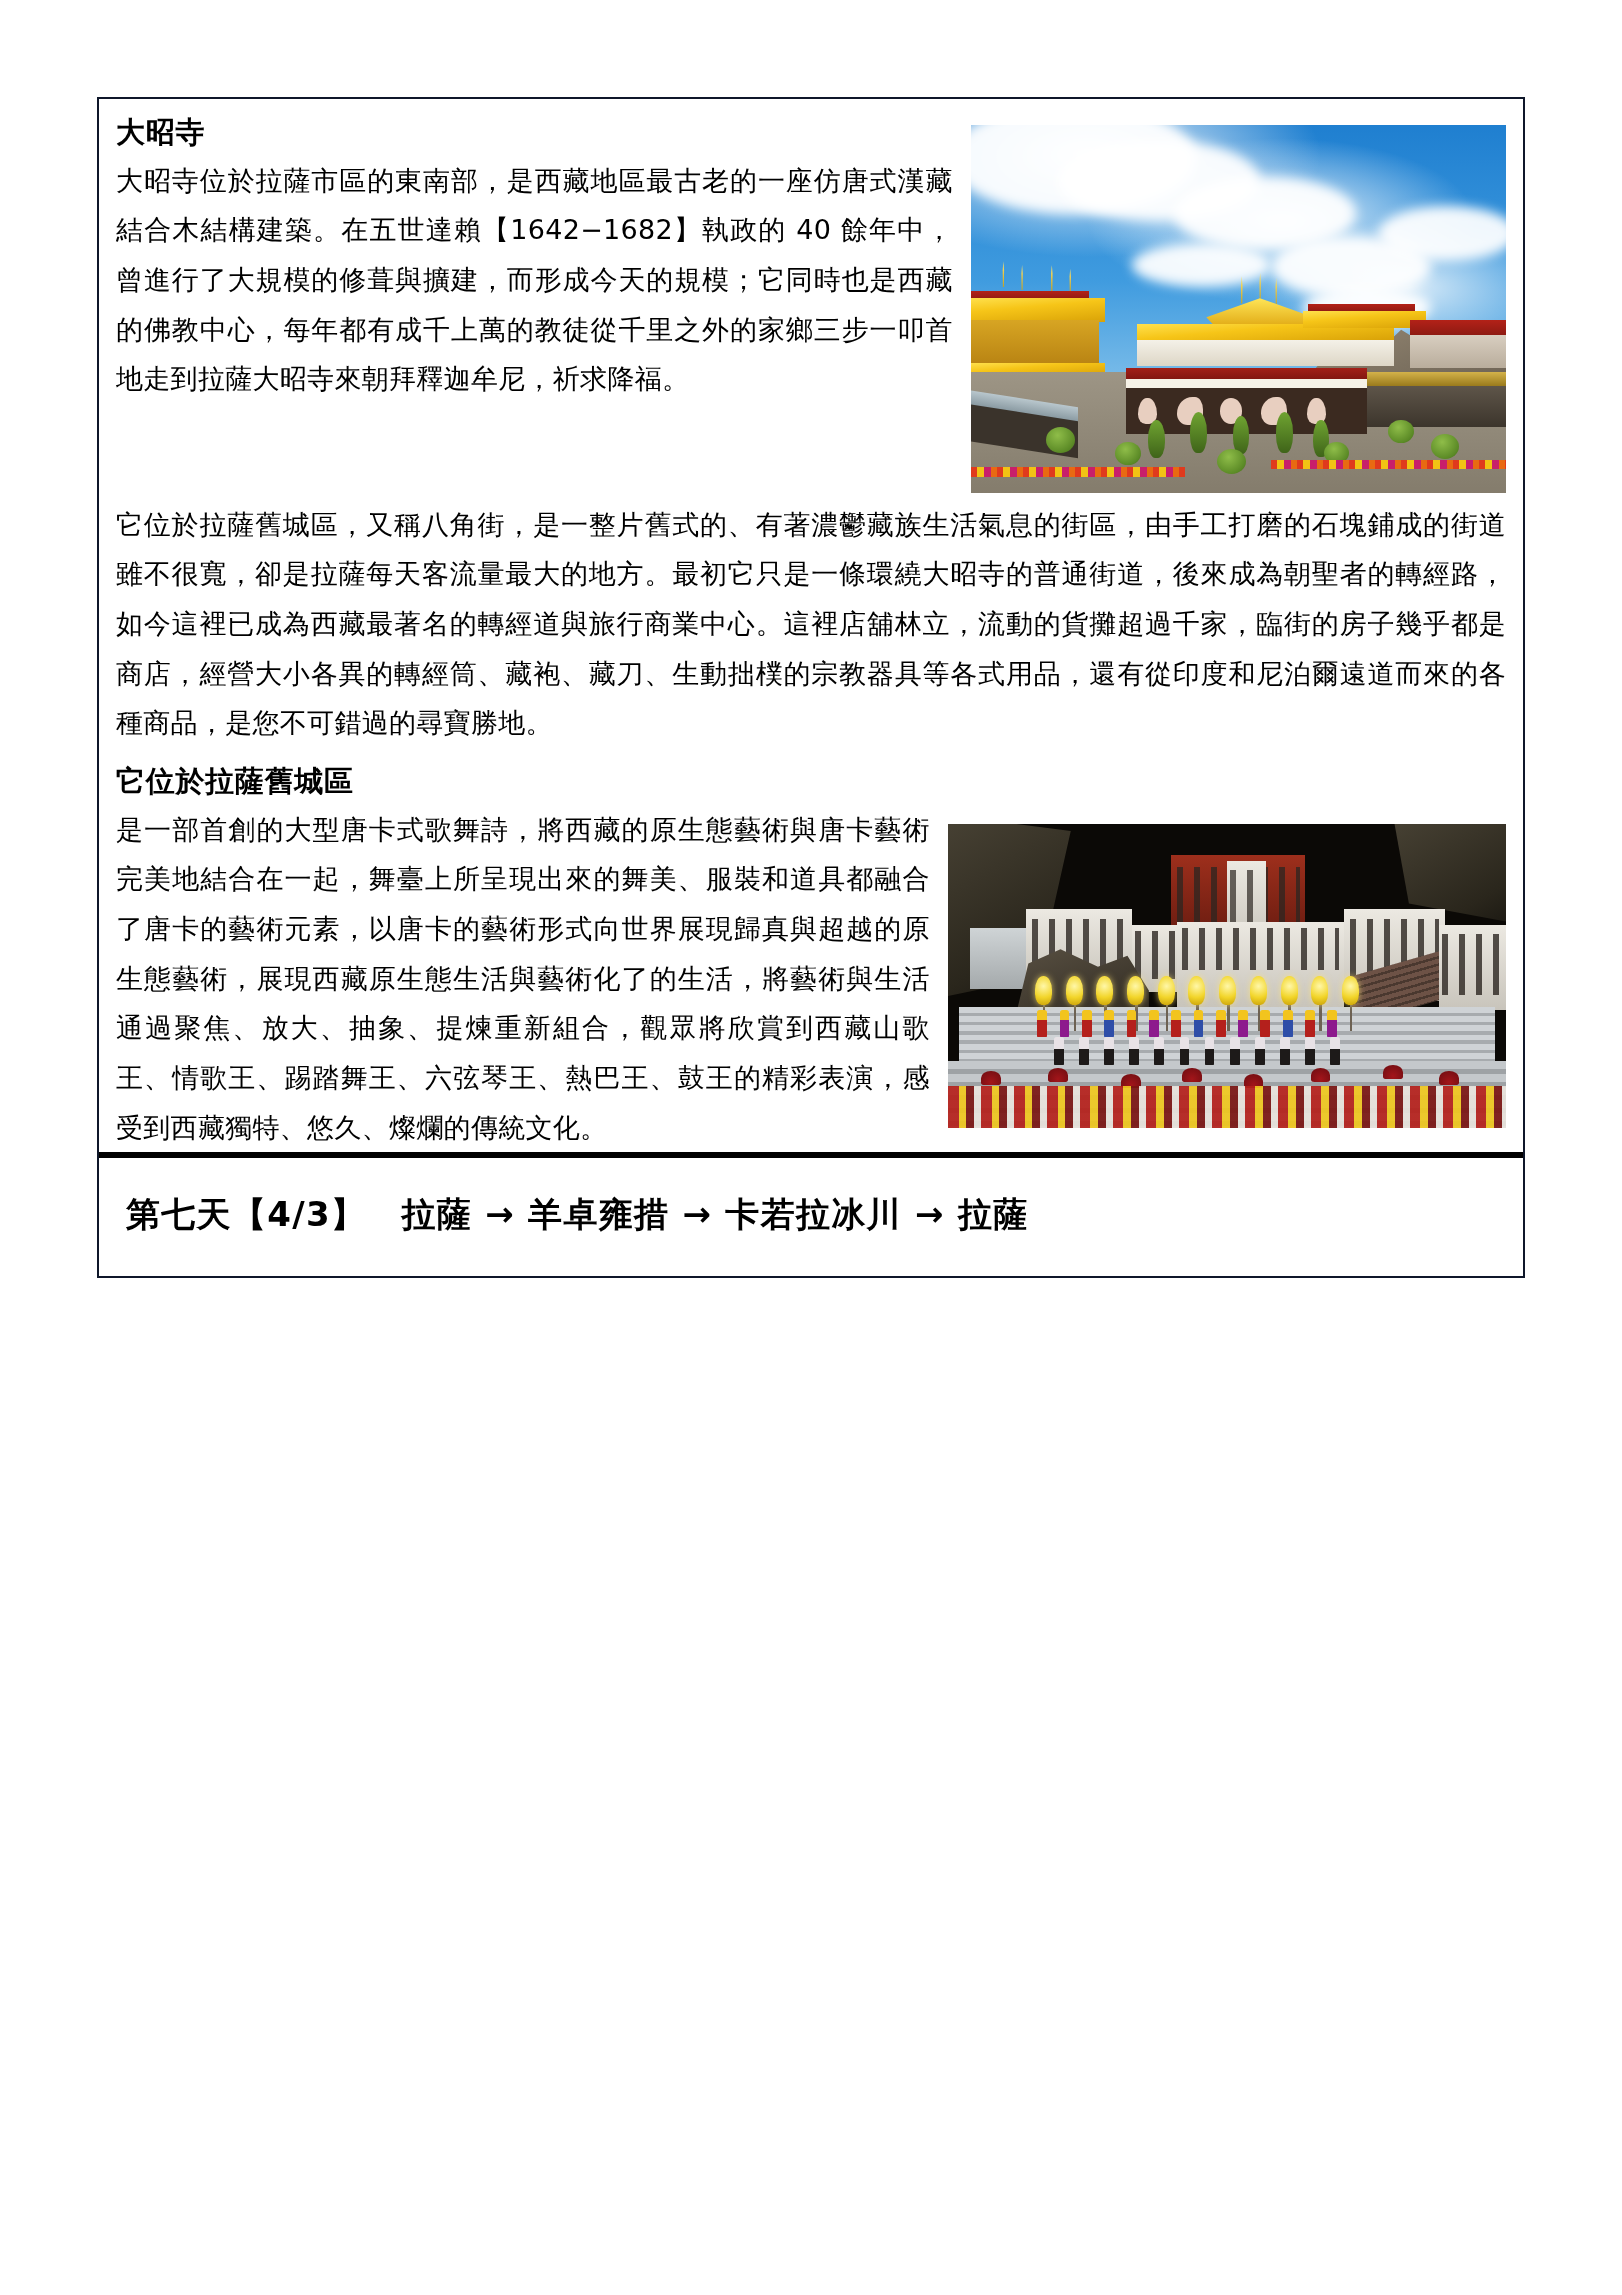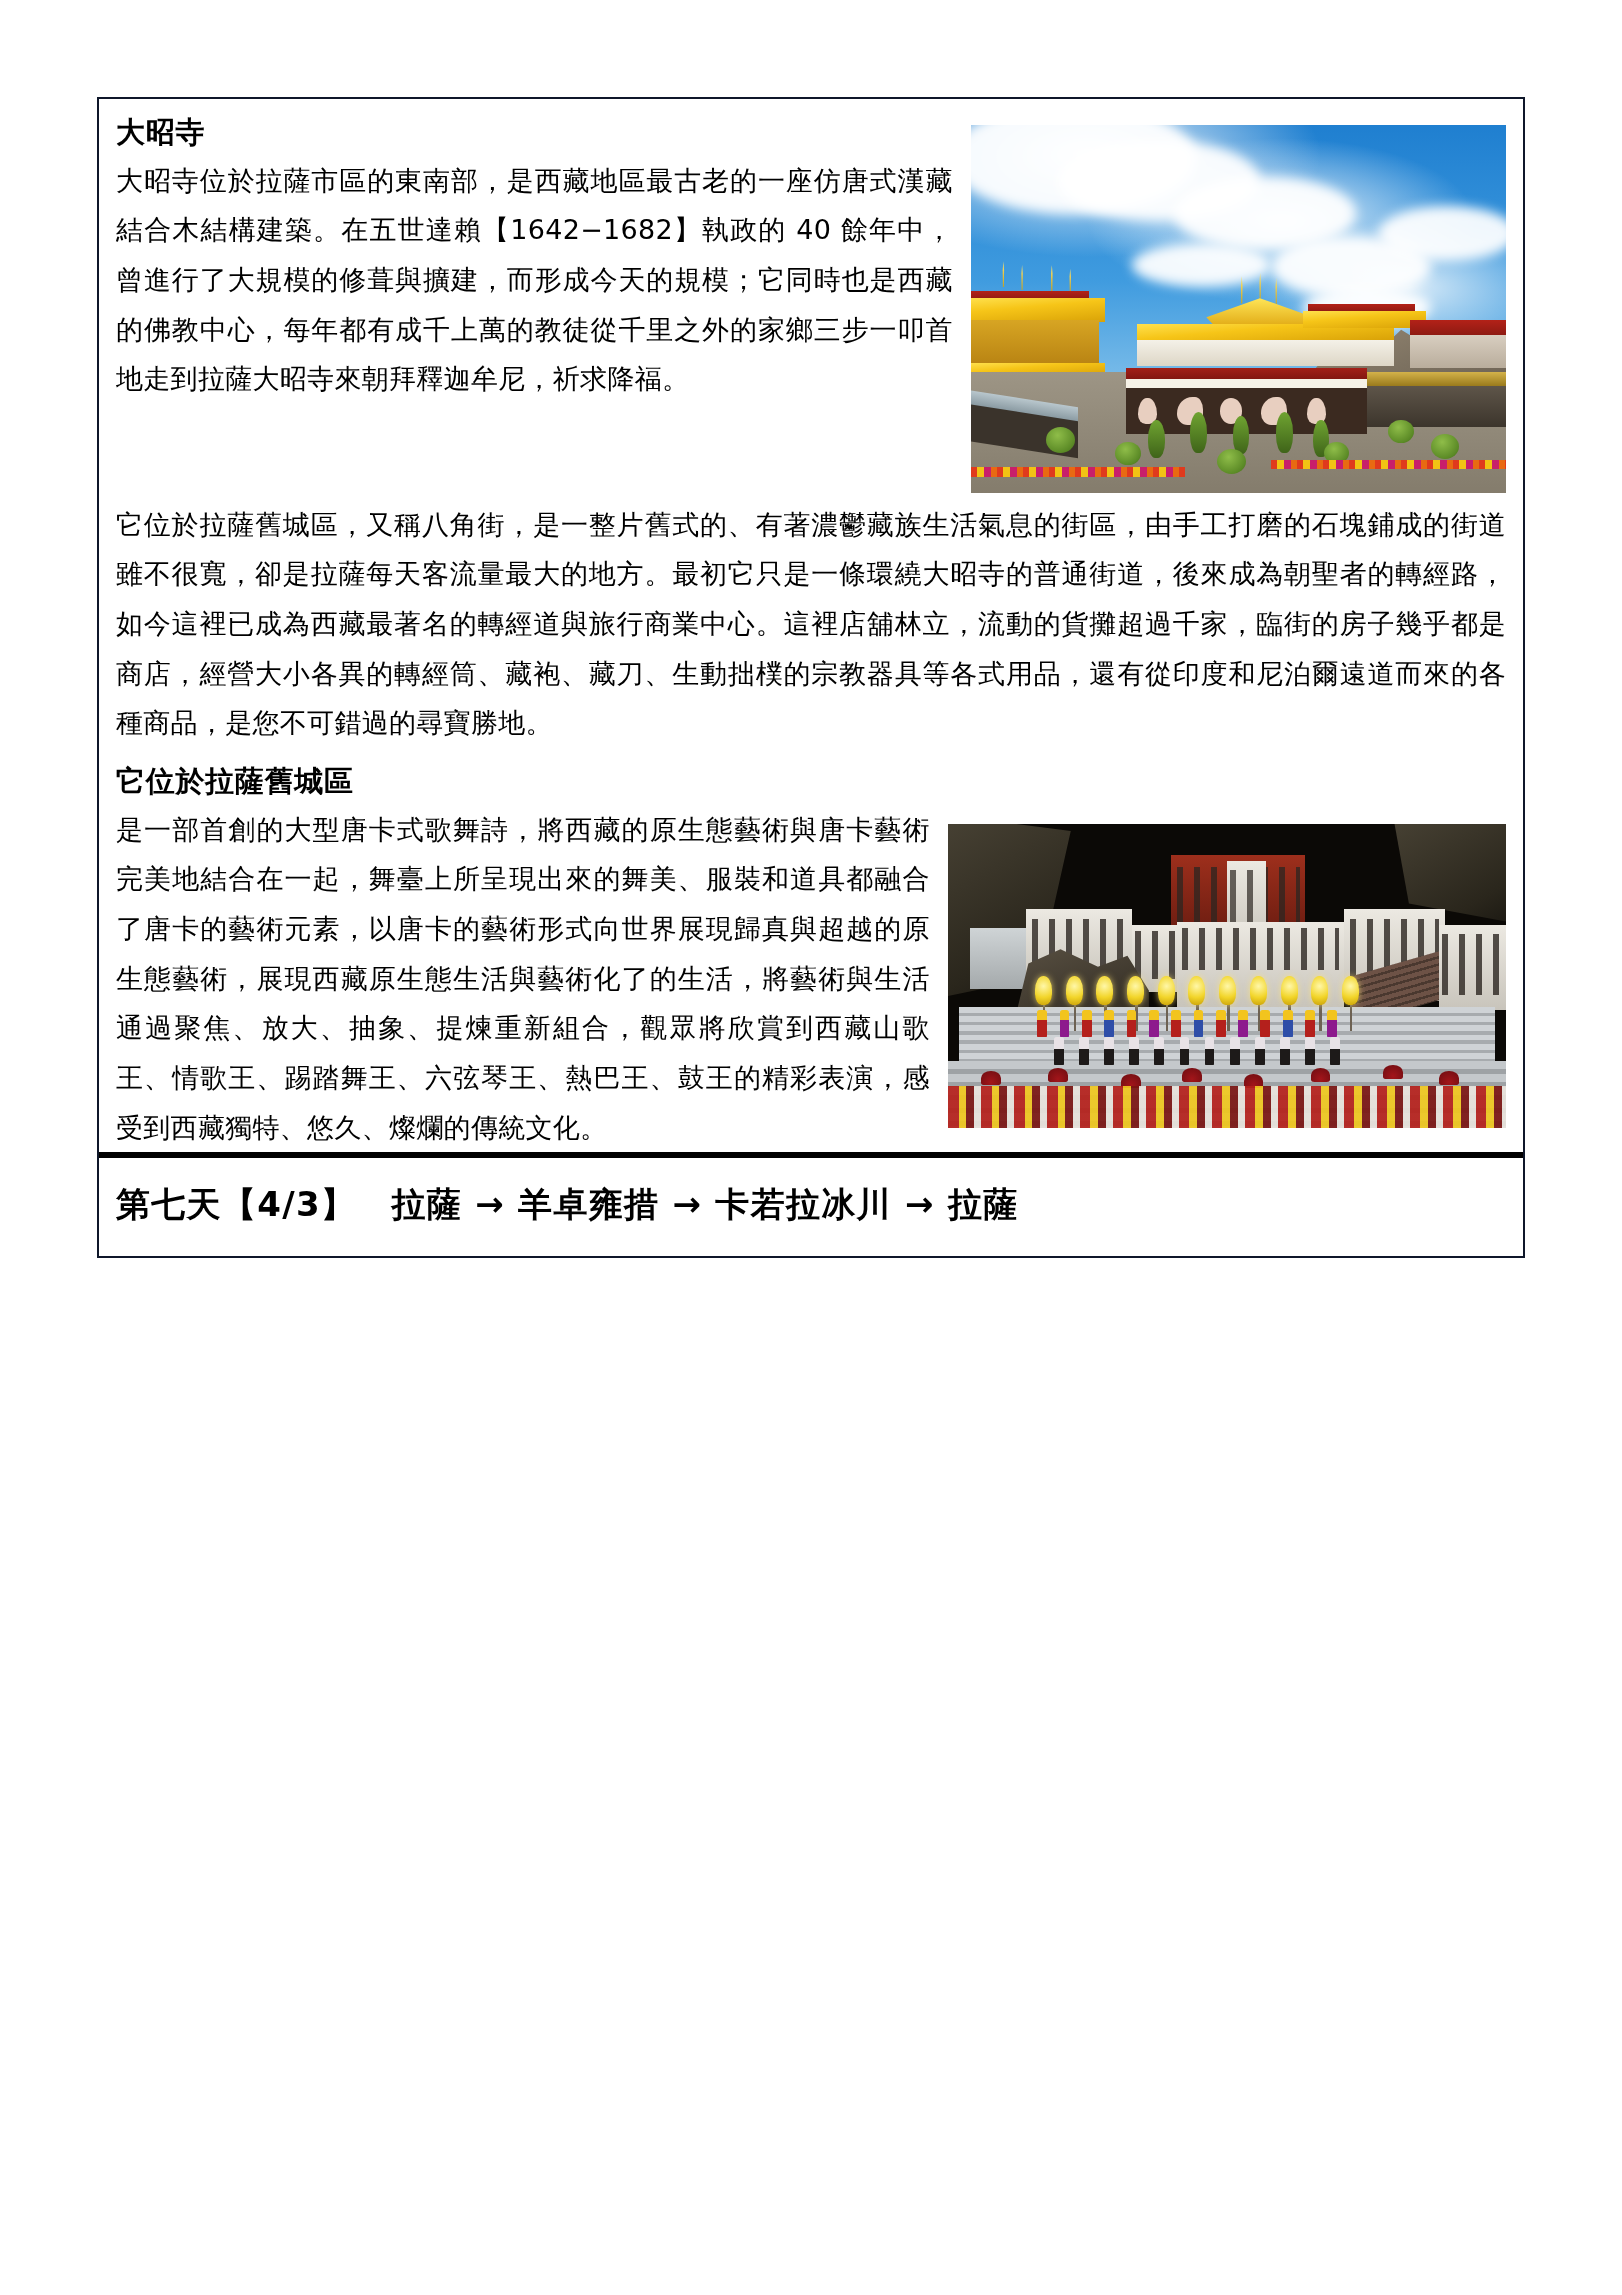--- a/index.html
+++ b/index.html
@@ -74,21 +74,21 @@
 
   .day-cell {
     padding: 22px 17px 26px 17px;
   }
   .day-line {
     font-size: 34px;
     font-weight: bold;
     letter-spacing: 1.3px;
     line-height: 1.45;
     white-space: pre;
-    margin: 0;
+    margin: 10px;
   }
 
   
   .photo {
     float: right;
     position: relative;
     overflow: hidden;
     background: #223;
   }
   .photo-jokhang {

